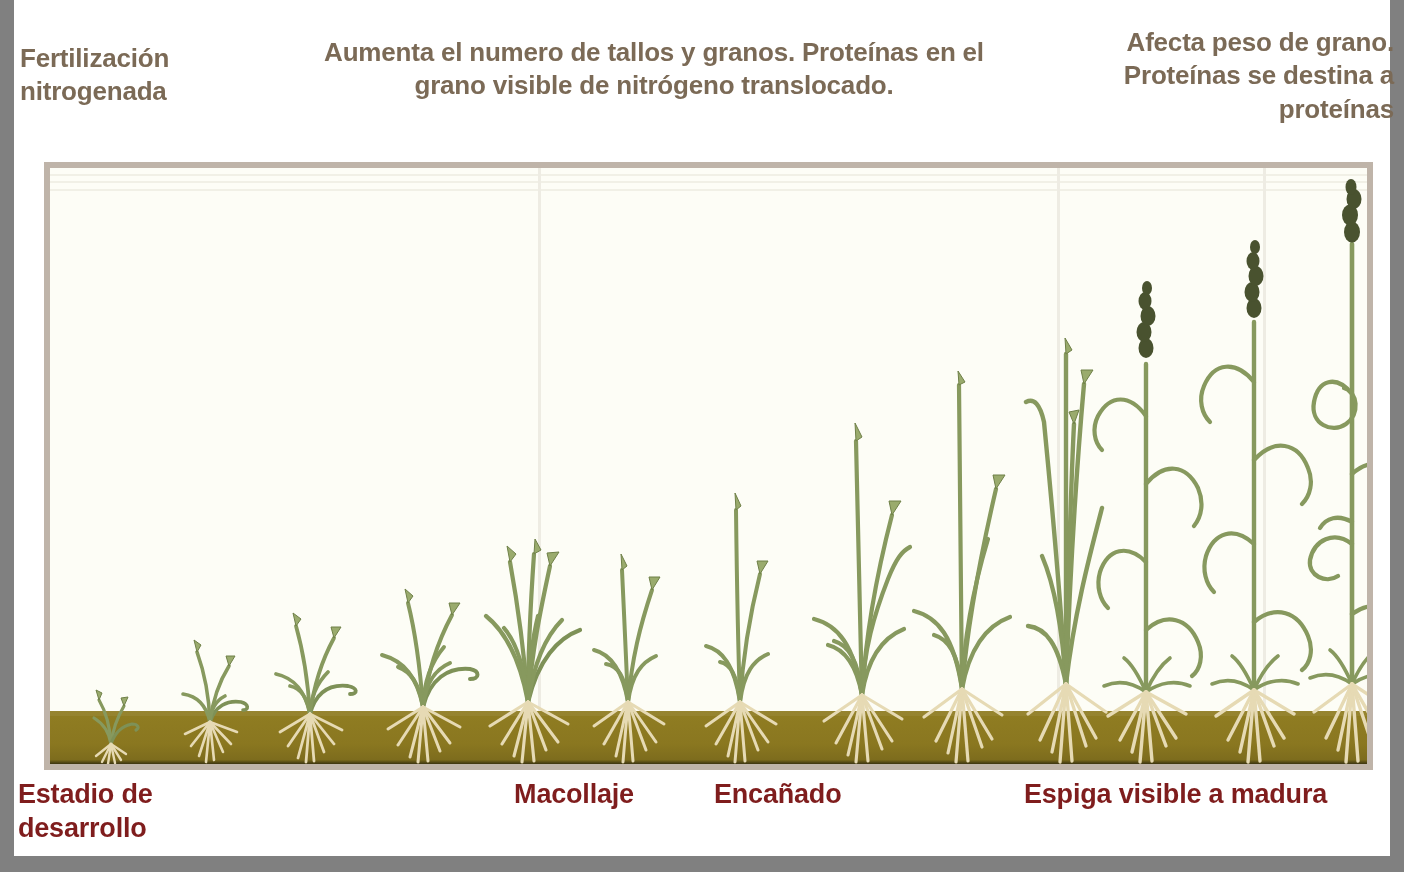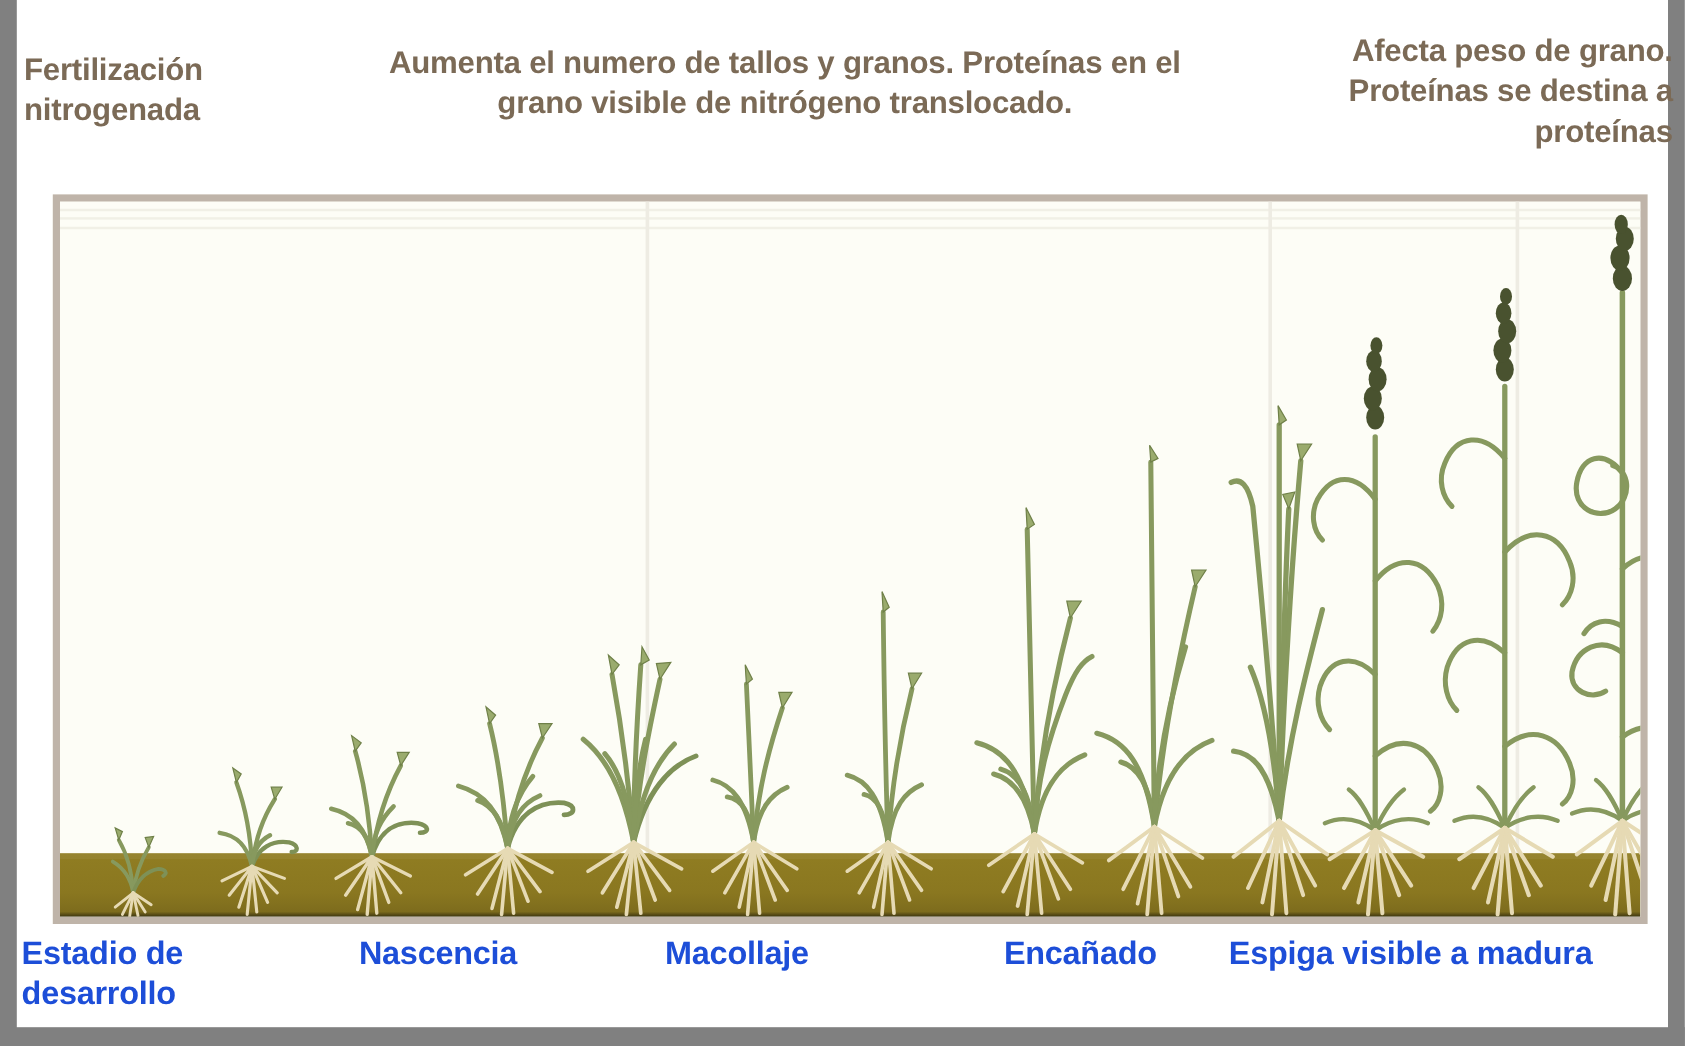--- a/index.html
+++ b/index.html
@@ -137,30 +137,30 @@
   
   #footer-band {
     position: absolute;
     left: 14px;
     top: 772px;
     width: 1376px;
     height: 84px;
   }
   .stage-label {
     position: absolute;
-    color: #1d4ed8;
+    color: #7f1d1d;
     font-weight: bold;
     font-size: 27px;
     line-height: 1.25;
     letter-spacing: -0.2px;
   }
   #stage-0 { left: 4px;   top: 6px;  width: 250px; text-align: left; }
   #stage-1 { left: 256px; top: 6px;  width: 190px; text-align: center; }
-  #stage-2 { left: 460px; top: 6px;  width: 200px; text-align: right; }
-  #stage-3 { left: 700px; top: 6px;  width: 250px; text-align: right; }
+  #stage-2 { left: 460px; top: 6px;  width: 200px; text-align: center; }
+  #stage-3 { left: 700px; top: 6px;  width: 250px; text-align: left; }
   #stage-4 { left: 1010px; top: 6px; width: 330px; }
 </style>
 </head>
 <body>
 
 <div id="slide">
 
   <div class="frame-bar" id="frame-left"></div>
   <div class="frame-bar" id="frame-right"></div>
   <div class="frame-bar" id="frame-bottom"></div>
@@ -568,19 +568,18 @@
             </g>
           </svg>
         </div>
 
       </div>
     </div>
   </div>
 
   <div id="footer-band">
     <div class="stage-label" id="stage-0">Estadio de desarrollo</div>
-    <div class="stage-label" id="stage-1">Nascencia</div>
     <div class="stage-label" id="stage-2">Macollaje</div>
     <div class="stage-label" id="stage-3">Encañado</div>
     <div class="stage-label" id="stage-4">Espiga visible a madura</div>
   </div>
 
 </div>
 
 </body></html>

